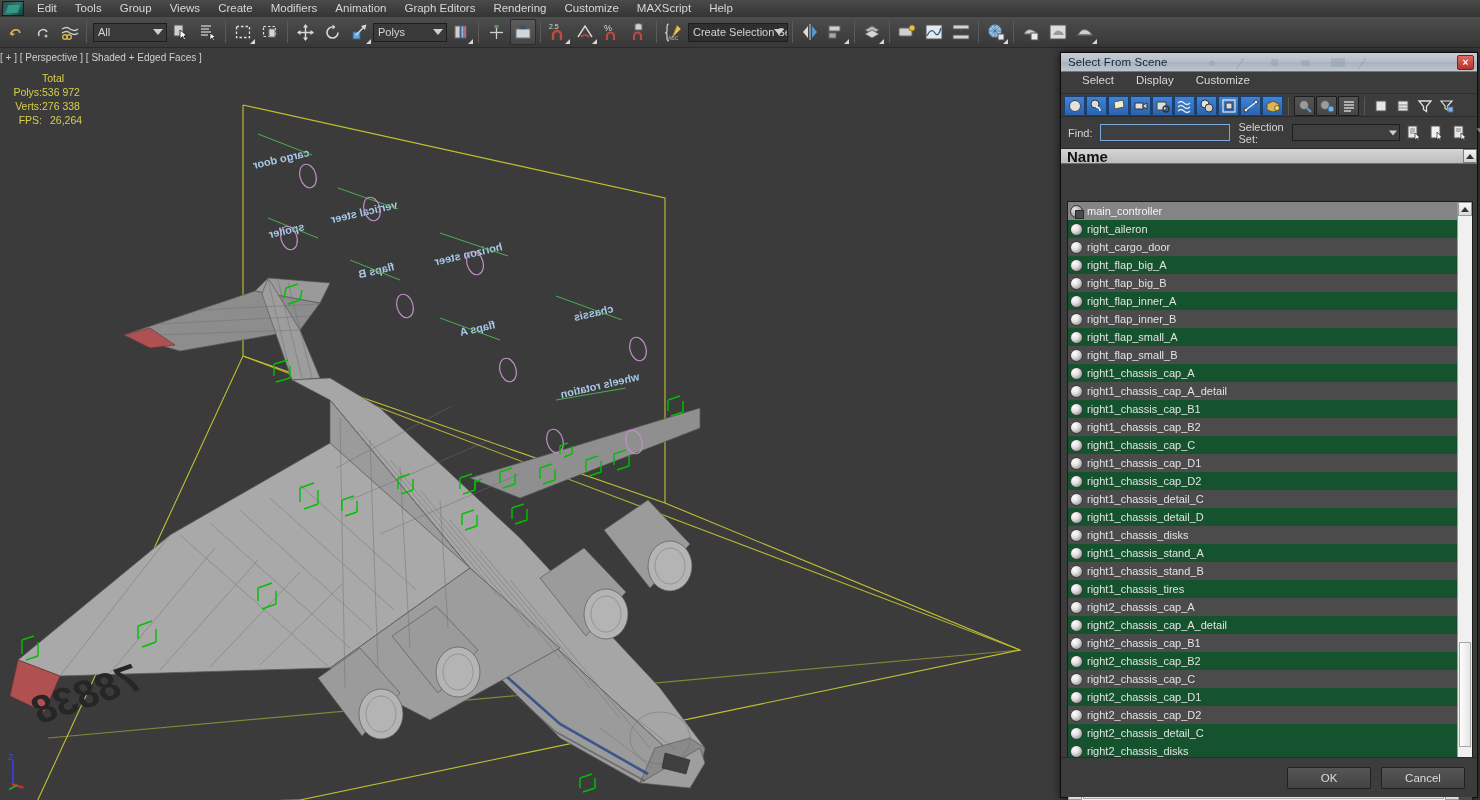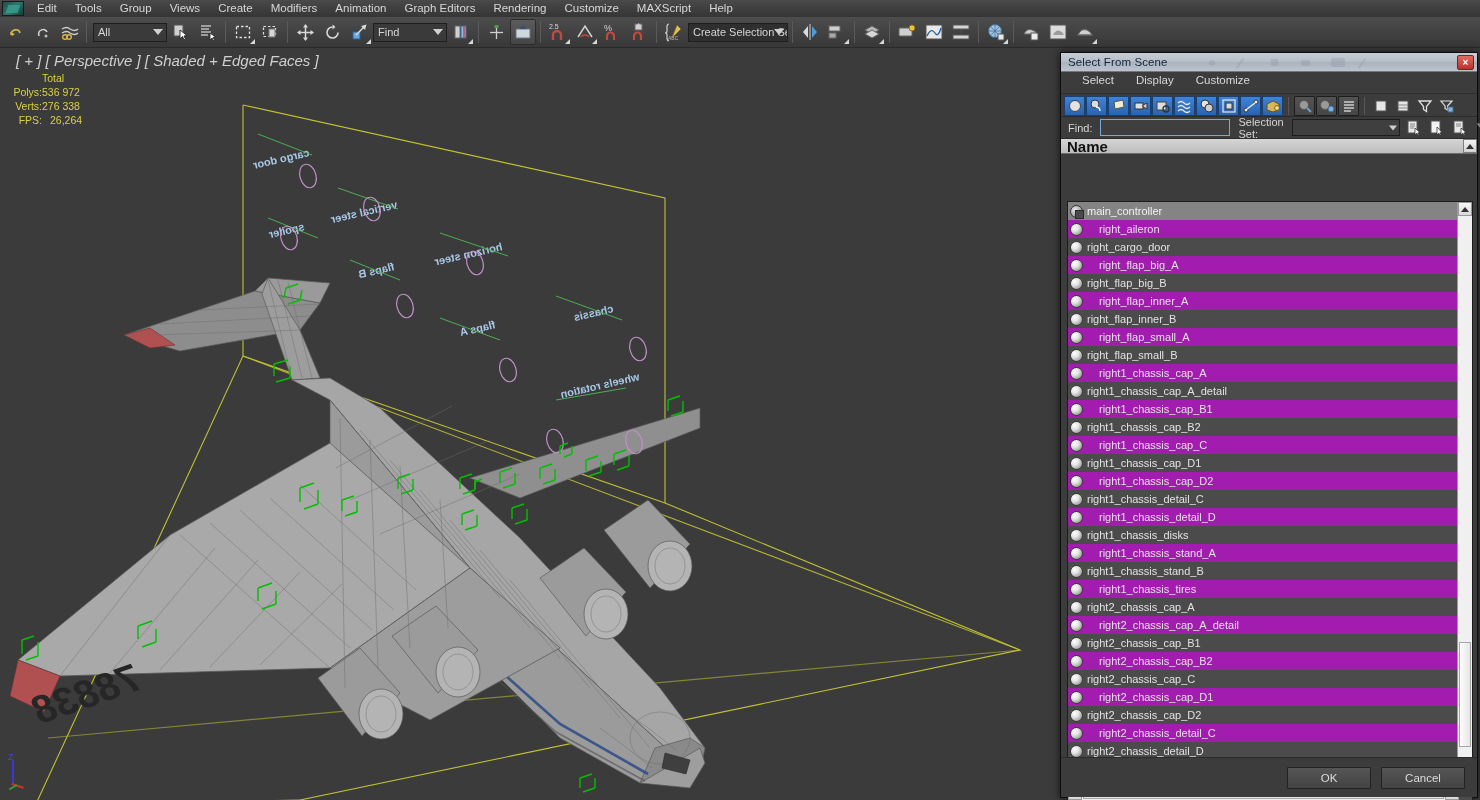--- a/index.html
+++ b/index.html
@@ -67,23 +67,22 @@
   .combo-all { width: 74px; margin-left:2px; }
   .combo-view { width: 74px; }
   .combo-sel { width: 100px; background:#2f2f2f; }
 
   
   .viewport {
     position:absolute; left:0; top:48px; width:1060px; height:752px;
     background:#3b3b3b; overflow:hidden;
   }
   .vp-label {
-    position:absolute; left:16px; top:4px; color:#d0d0d0; font-size:15px;
+    position:absolute; left:0; top:4px; color:#d0d0d0; font-size:10px;
     white-space:nowrap;
-    font-style:italic;
   }
   .vp-stats { position:absolute; left:0px; top:23px; color:#d8cf4a; font-size:10.5px; line-height:14px;}
   .vp-stats .row { display:flex; }
   .vp-stats .lbl { width:42px; text-align:right; }
   .vp-stats .val { width:70px; }
   .vp-fps { position:absolute; left:8px; top:66px; color:#d8cf4a; font-size:10.5px; }
   .vp-fps .lbl{ display:inline-block; width:42px; text-align:right; padding-right:8px;}
 
   .axis-tripod { position:absolute; left:6px; bottom:12px; width:30px; height:34px; }
   .axis-tripod .zl { position:absolute; left:6px; bottom:4px; width:2px; height:24px; background:#3a3ad0;}
@@ -132,21 +131,21 @@
   .fbtn {
     width:21px; height:20px; border:1px solid #1c1c1c; border-radius:1px;
     display:flex; align-items:center; justify-content:center; flex:none;
     background: linear-gradient(180deg,#535353,#464646);
   }
   .fbtn.on { background: linear-gradient(180deg,#3f84d8,#2a63ae); border-color:#1b3f6e;}
   .fbtn.flat { border-color:transparent; background:transparent; }
   .fsep { width:1px; height:18px; background:#2b2b2b; border-right:1px solid #575757; margin:0 4px; flex:none;}
 
   .dlg-findrow {
-    height:22px; display:flex; align-items:center; padding:2px 3px;
+    height:32px; display:flex; align-items:center; padding:2px 3px;
     background:#3c3c3c; gap:4px; border-bottom:1px solid #2b2b2b;
   }
   .dlg-findrow .lab { color:#d5d5d5; font-size:11px; padding:0 4px; }
   .txtfield {
     height:17px; background:#3f3f3f; border:1px solid #1d1d1d; flex:none;
   }
   .txtfield.focus { border:1px solid #7aa8d8; }
   .ddfield {
     height:17px; background:#3f3f3f; border:1px solid #1d1d1d;
     position:relative; flex:none;
@@ -172,21 +171,21 @@
   .list-wrap {
     position:absolute; left:6px; top:148px; width:406px; height:600px;
     border:1px solid #1d1d1d; overflow:hidden; background:#4b4b4b;
   }
   .list-scroll { position:absolute; left:0; top:0; width:390px; height:585px; overflow:hidden;}
   .lrow {
     height:18px; display:flex; align-items:center;
     padding-left:2px; position:relative;
   }
   .lrow.even { background:#4b4b4b; }
-  .lrow.odd  { background:#a21caf;gap:12px; }
+  .lrow.odd  { background:#14532d; }
   .lrow.sel  { background:#848484; }
   .lrow .nm { color:#e2e2e2; font-size:11px; margin-left:4px; white-space:nowrap;}
   .lrow.sel .nm { color:#f2f2f2; }
   .sphere-ic {
     width:13px; height:13px; border-radius:50%; flex:none;
     background: radial-gradient(circle at 33% 30%, #ffffff 0%, #e3e3e3 38%, #9a9a9a 78%, #777 100%);
     border:1px solid #3a3a3a;
   }
   .helper-ic {
     width:13px; height:13px; flex:none; position:relative;
@@ -344,21 +343,21 @@
         </svg>
     </div>
     <div class="tbtn corner-tri">
       <svg width="19" height="19" viewBox="0 0 19 19">
           <rect x="3" y="9" width="7" height="7" fill="#6aa9de" stroke="#2e5f91"></rect>
           <path d="M6 12 L15 3" stroke="#d8d8d8" stroke-width="1.4"></path>
           <path d="M16.5 1.5 L11 3 L15 7 Z" fill="#d8d8d8"></path>
         </svg>
     </div>
     <div class="combo combo-view">
-      <span>Find</span>
+      <span>Polys</span>
       <span class="arrow"></span>
     </div>
     <div class="tbtn corner-tri">
       <svg width="19" height="19" viewBox="0 0 19 19">
           <rect x="3" y="3" width="5" height="12" fill="#cfcfcf" stroke="#666"></rect>
           <rect x="9" y="3" width="5" height="12" fill="#8fb9e0" stroke="#406a95"></rect>
           <path d="M12 3 L12 15" stroke="#c04040" stroke-width="1.4"></path>
         </svg>
     </div>
     <div class="tsep"></div>
@@ -954,24 +953,20 @@
             <span class="nm">right2_chassis_cap_D1</span>
           </div>
           <div class="lrow even">
             <div class="sphere-ic"></div>
             <span class="nm">right2_chassis_cap_D2</span>
           </div>
           <div class="lrow odd">
             <div class="sphere-ic"></div>
             <span class="nm">right2_chassis_detail_C</span>
           </div>
-          <div class="lrow even">
-            <div class="sphere-ic"></div>
-            <span class="nm">right2_chassis_detail_D</span>
-          </div>
           <div class="lrow odd">
             <div class="sphere-ic"></div>
             <span class="nm">right2_chassis_disks</span>
           </div>
           <div class="lrow even">
             <div class="sphere-ic"></div>
             <span class="nm">right2_chassis_stand_A</span>
           </div>
         </div>
 

